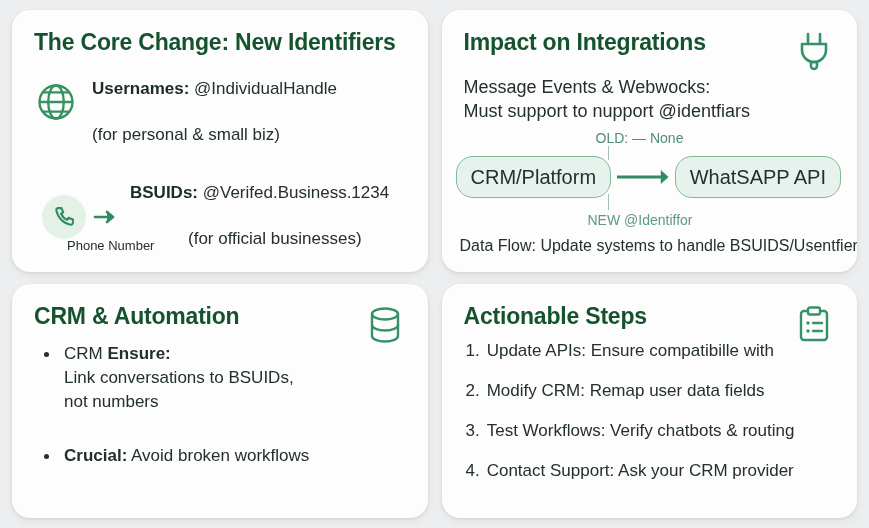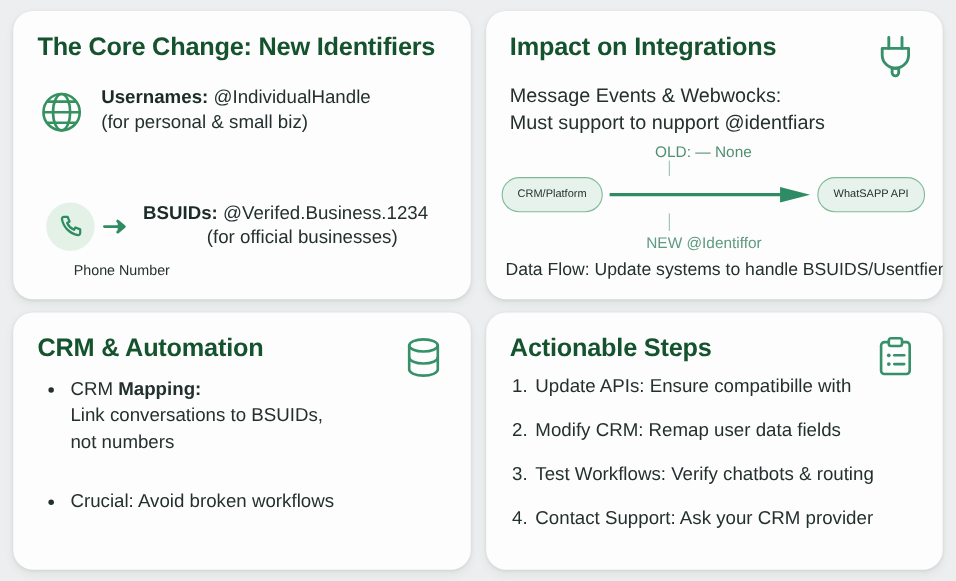--- a/index.html
+++ b/index.html
@@ -72,21 +72,21 @@
     margin-top: 2px;
   }
   .globe-icon svg { display:block; width:100%; height:100%; }
   .ident-text {
     font-size: 17px;
     color: #23302e;
     line-height: 1.28;
     white-space: nowrap;
   }
   .ident-text b { font-weight: bold; color: #1b2b28; }
-  .sub-line { display:block; }
+  .sub-line { display:block;margin-top:24px; }
 
   .c1-row-bsuid {
     position: absolute;
     left: 30px;
     top: 172px;
     display: flex;
     align-items: center;
     gap: 6px;
   }
   .phone-badge {
@@ -159,21 +159,21 @@
     right: 0;
     height: 48px;
     display: flex;
     align-items: center;
   }
   .flow-box {
     border: 1.6px solid #7fba98;
     background: #e7f2ec;
     border-radius: 17px;
     padding: 10px 14px;
-    font-size: 10px;
+    font-size: 20px;
     color: #23302e;
     white-space: nowrap;
     line-height: 1;
   }
   .flow-arrow {
     flex: 1 1 auto;
     height: 20px;
     margin: 0 6px;
     color: #2e8b63;
   }
@@ -217,21 +217,21 @@
   .bullets li::before {
     content: "";
     position: absolute;
     left: 6px;
     top: 10px;
     width: 5px;
     height: 5px;
     border-radius: 50%;
     background: #23302e;
   }
-  .bullets li b { font-weight: normal; }
+  .bullets li b { font-weight: bold; }
   .bullets li .semi { font-weight: 600; }
 
   
   .steps {
     position: absolute;
     left: 24px;
     right: 14px;
     top: 56px;
     margin: 0;
     padding: 0;
@@ -343,21 +343,21 @@
       <span class="corner-icon">
         <svg viewBox="0 0 42 42" fill="none" stroke="currentColor" stroke-width="2.4" stroke-linecap="round" stroke-linejoin="round">
           <ellipse cx="21" cy="10" rx="13" ry="5.5"></ellipse>
           <path d="M8 10v11c0 3 5.8 5.5 13 5.5s13-2.5 13-5.5V10"></path>
           <path d="M8 21v11c0 3 5.8 5.5 13 5.5s13-2.5 13-5.5V21"></path>
         </svg>
       </span>
 
       <ul class="bullets">
         <li>
-          <span>CRM </span><b class="semi">Mapping:</b>
+          <span>CRM </span><b class="semi">Ensure:</b>
           <div>Link conversations to BSUIDs,</div>
           <div>not numbers</div>
         </li>
         <li>
           <b>Crucial:</b><span> Avoid broken workflows</span>
         </li>
       </ul>
     </div>
   </div>
 

